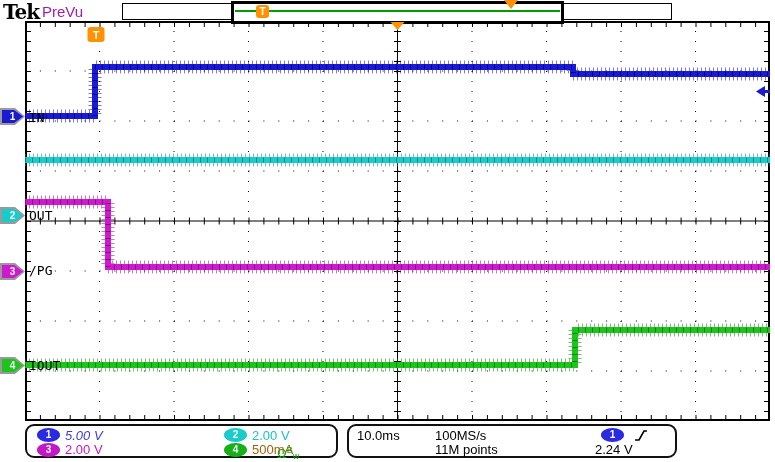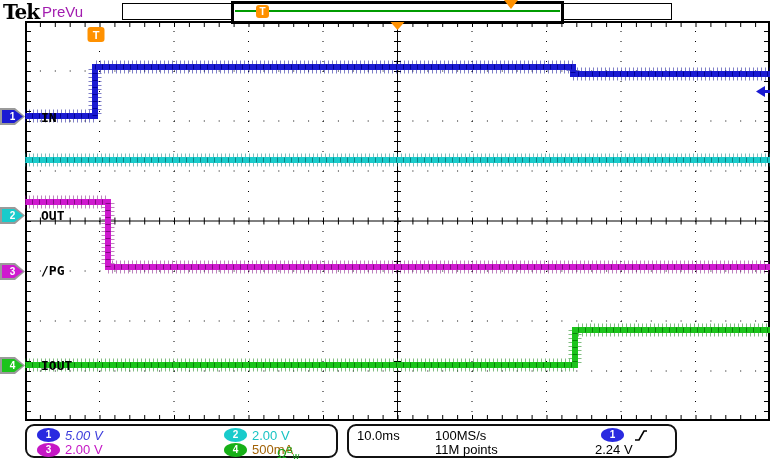--- a/index.html
+++ b/index.html
@@ -23,22 +23,22 @@
          border-top:9px solid #ff9100;}
   
   #scope-svg{position:absolute;left:25px;top:21px;}
   
   .chm{position:absolute;left:0px;width:25px;height:17px;}
   .chm .outer{position:absolute;inset:0;background:#9a9a9a;
       clip-path:polygon(0% 0%,60% 0%,100% 50%,60% 100%,0% 100%);}
   .chm .inner{position:absolute;left:2px;top:2px;width:21px;height:13px;color:#fff;
       font-size:10px;font-weight:bold;text-align:center;line-height:13px;
       clip-path:polygon(0% 0%,58% 0%,100% 50%,58% 100%,0% 100%);}
-  .chlabel{position:absolute;left:41px;transform:translateY(-50%);color:#000;
-      font-family:"DejaVu Sans Mono",monospace;font-size:13px;font-weight:700;}
+  .chlabel{position:absolute;left:29px;transform:translateY(-50%);color:#000;
+      font-family:"DejaVu Sans Mono",monospace;font-size:13px;font-weight:400;}
   
   .sbox{position:absolute;top:424px;height:34px;border:2px solid #111;border-radius:9px;
         background:#fff;box-sizing:border-box;}
   #sbox-left{left:25px;width:313px;}
   #sbox-right{left:347px;width:330px;}
   .oval{position:absolute;width:23px;height:14px;border-radius:50%;color:#fff;
         font-size:10px;font-weight:bold;text-align:center;line-height:14px;}
   .stxt{position:absolute;font-size:13px;white-space:nowrap;line-height:14px;}
   .trig-t{display:inline-block;width:12px;height:12px;background:#ff9100;border-radius:2px;
         color:#fff;font-size:9px;font-weight:bold;text-align:center;line-height:12px;

